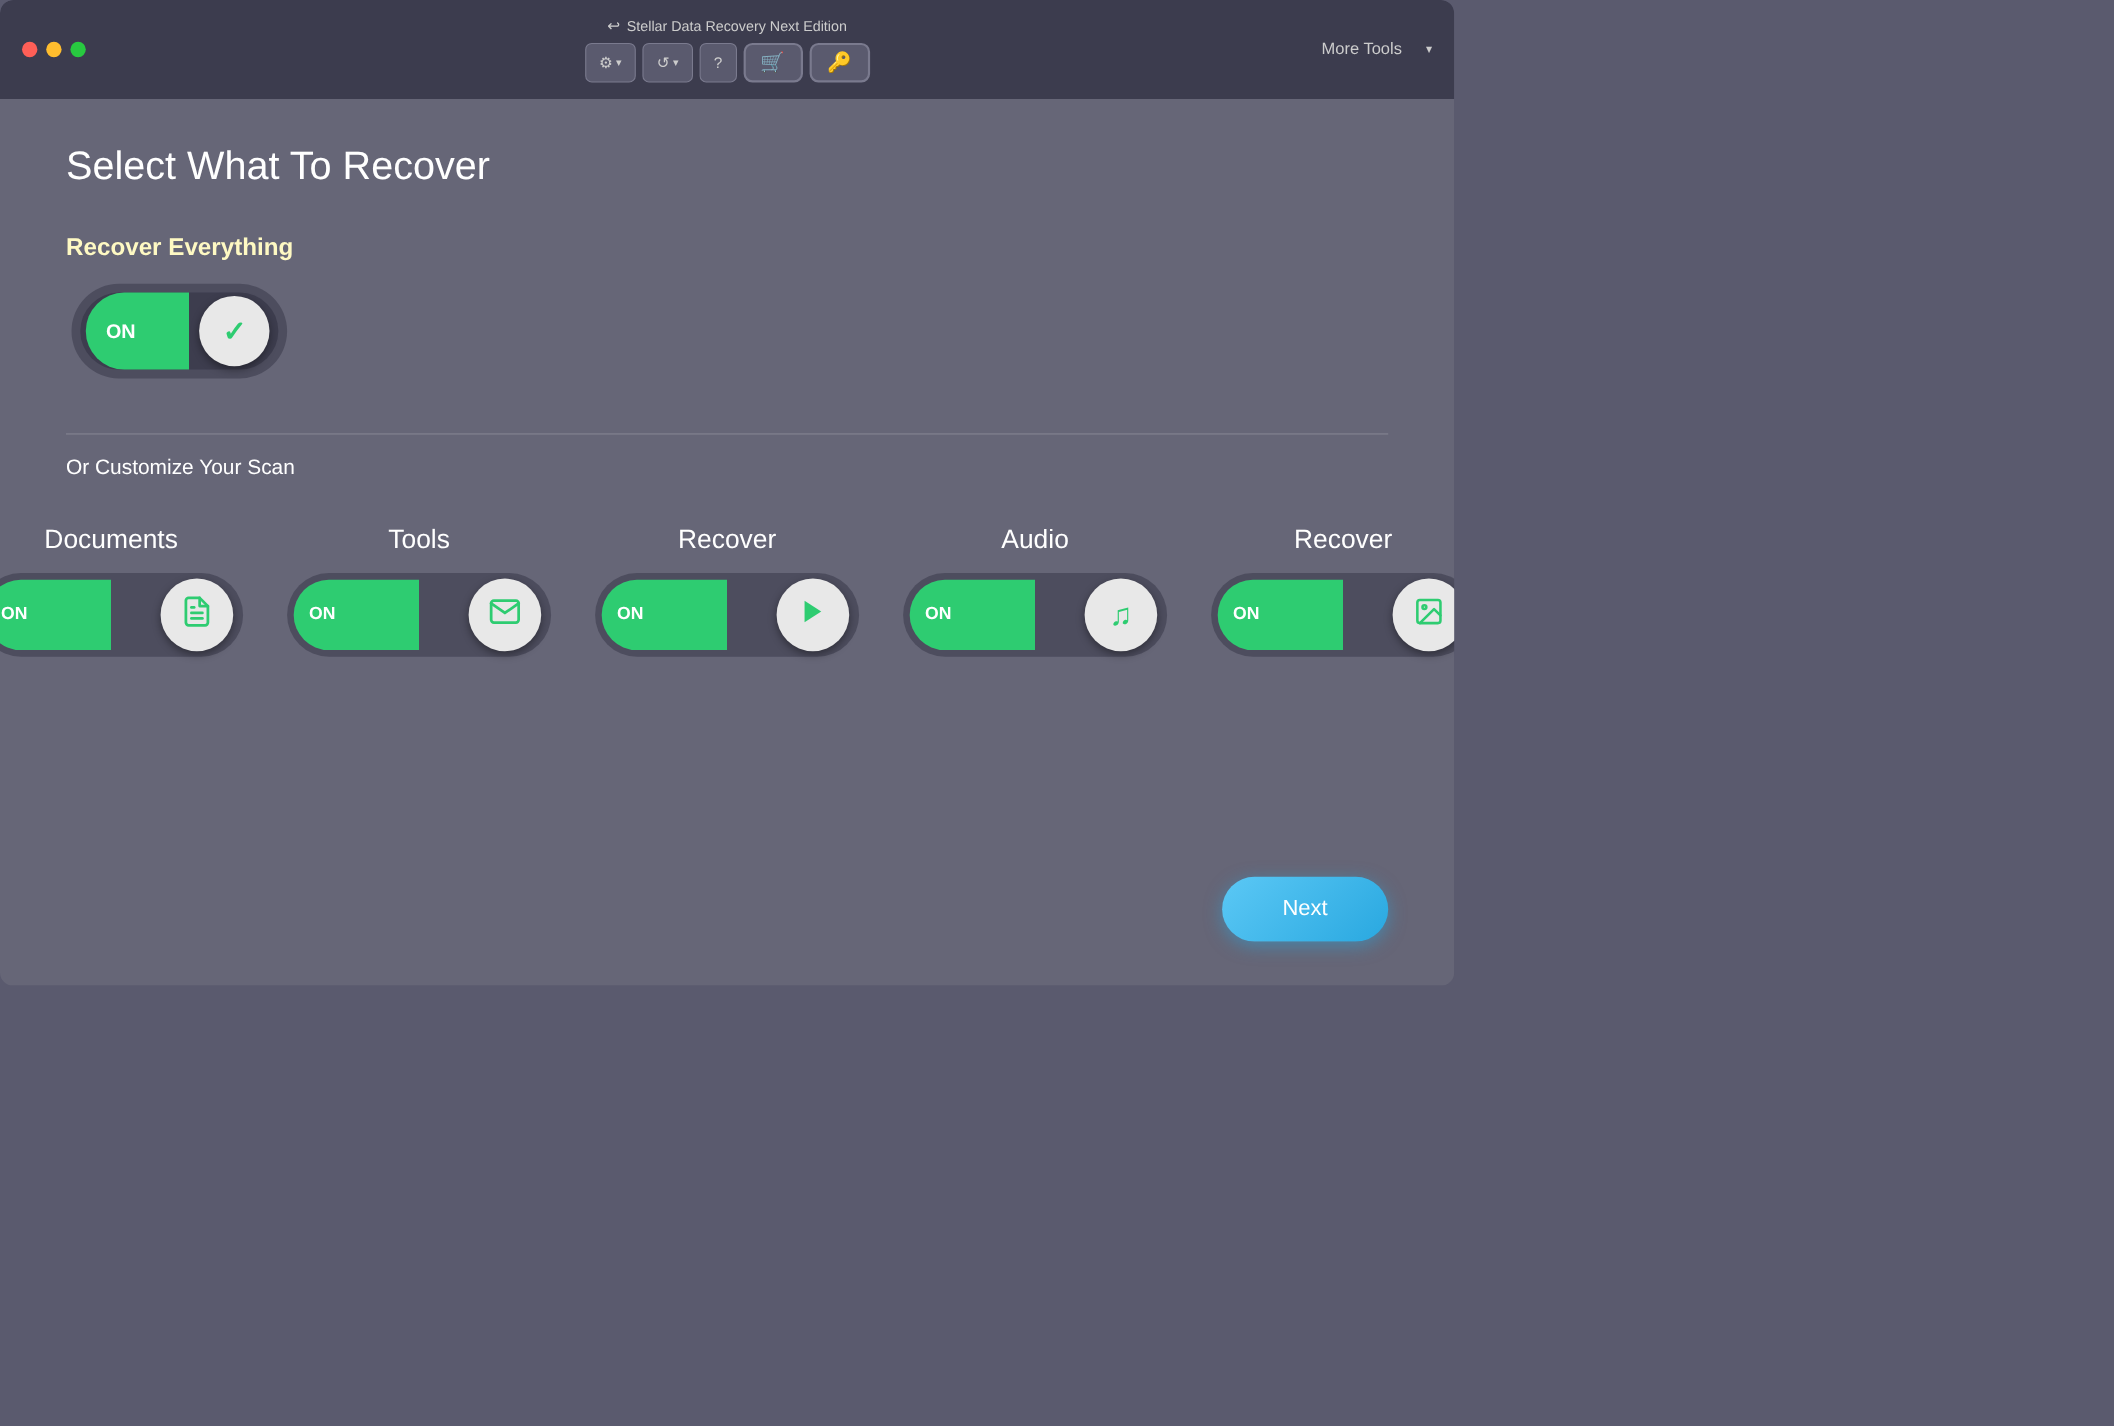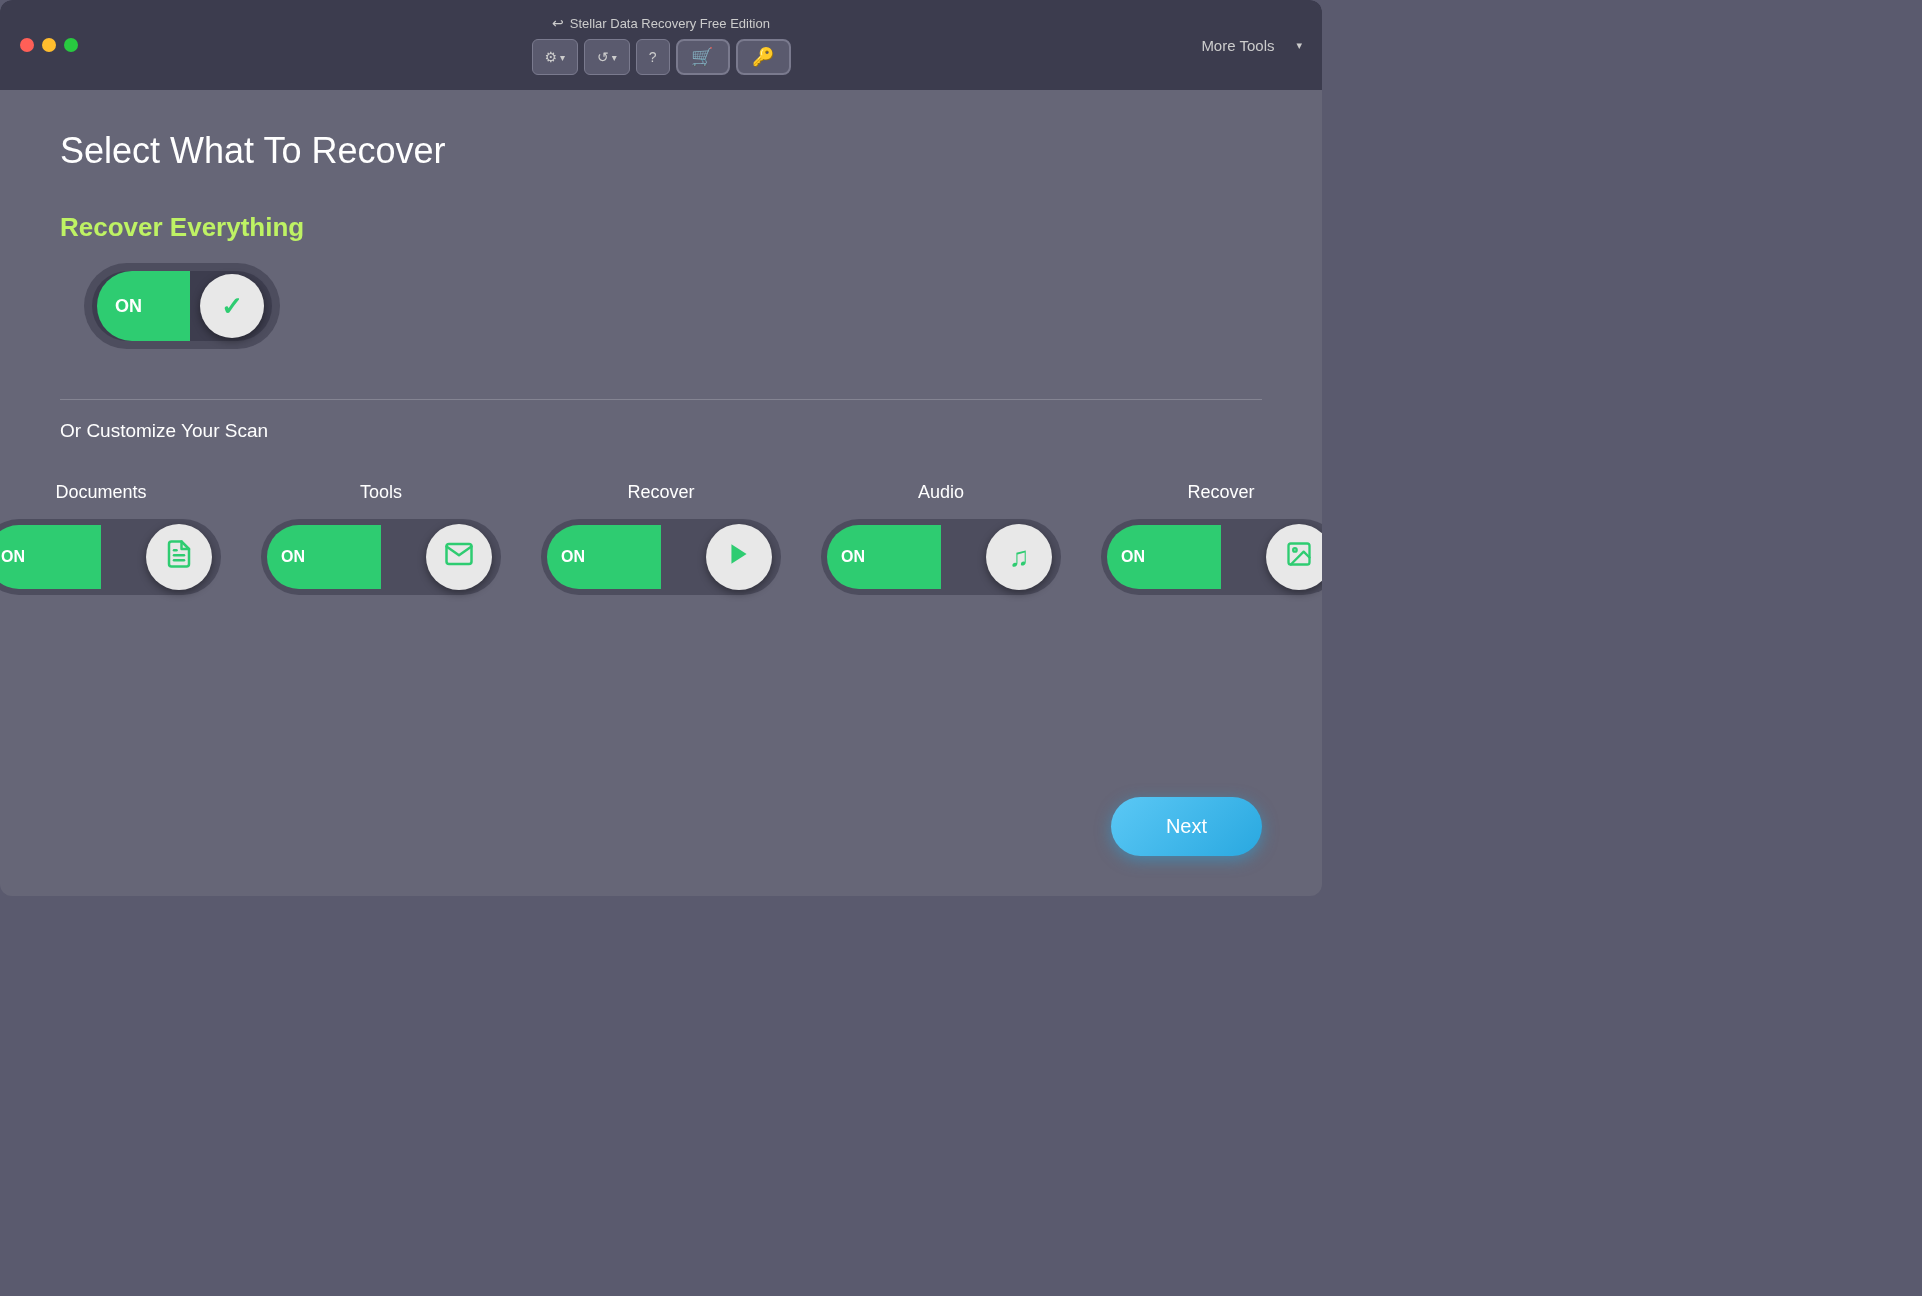--- a/index.html
+++ b/index.html
@@ -124,22 +124,22 @@
 
     
     .recover-section {
       display: flex;
       flex-direction: column;
       align-items: center;
       margin-bottom: 30px;
     }
 
     .recover-label {
-      color: #bef264;
-      font-size: 26px;
+      color: #fef9c3;
+      font-size: 22px;
       font-weight: 600;
       margin-bottom: 20px;
     }
 
     
     .big-toggle-container {
       background: #4d4d5e;
       border-radius: 50px;
       padding: 8px;
       display: flex;
@@ -220,21 +220,21 @@
 
     .category-item {
       display: flex;
       flex-direction: column;
       align-items: center;
       gap: 16px;
     }
 
     .category-label {
       color: white;
-      font-size: 18px;
+      font-size: 24px;
       font-weight: 500;
     }
 
     
     .small-toggle {
       width: 240px;
       height: 76px;
       background: #4d4d5e;
       border-radius: 50px;
       display: flex;
@@ -305,21 +305,21 @@
 <div class="title-bar">
   <div class="traffic-lights">
     <div class="traffic-light close"></div>
     <div class="traffic-light minimize"></div>
     <div class="traffic-light maximize"></div>
   </div>
 
   <div class="title-center">
     <div class="app-title">
       <span style="font-size:14px;">↩</span>
-      <span>Stellar Data Recovery Free Edition</span>
+      <span>Stellar Data Recovery Next Edition</span>
     </div>
     <div class="toolbar-buttons">
       <button class="toolbar-btn">
         <span>⚙</span>
         <span style="font-size:10px;">▾</span>
       </button>
       <button class="toolbar-btn">
         <span>↺</span>
         <span style="font-size:10px;">▾</span>
       </button>

